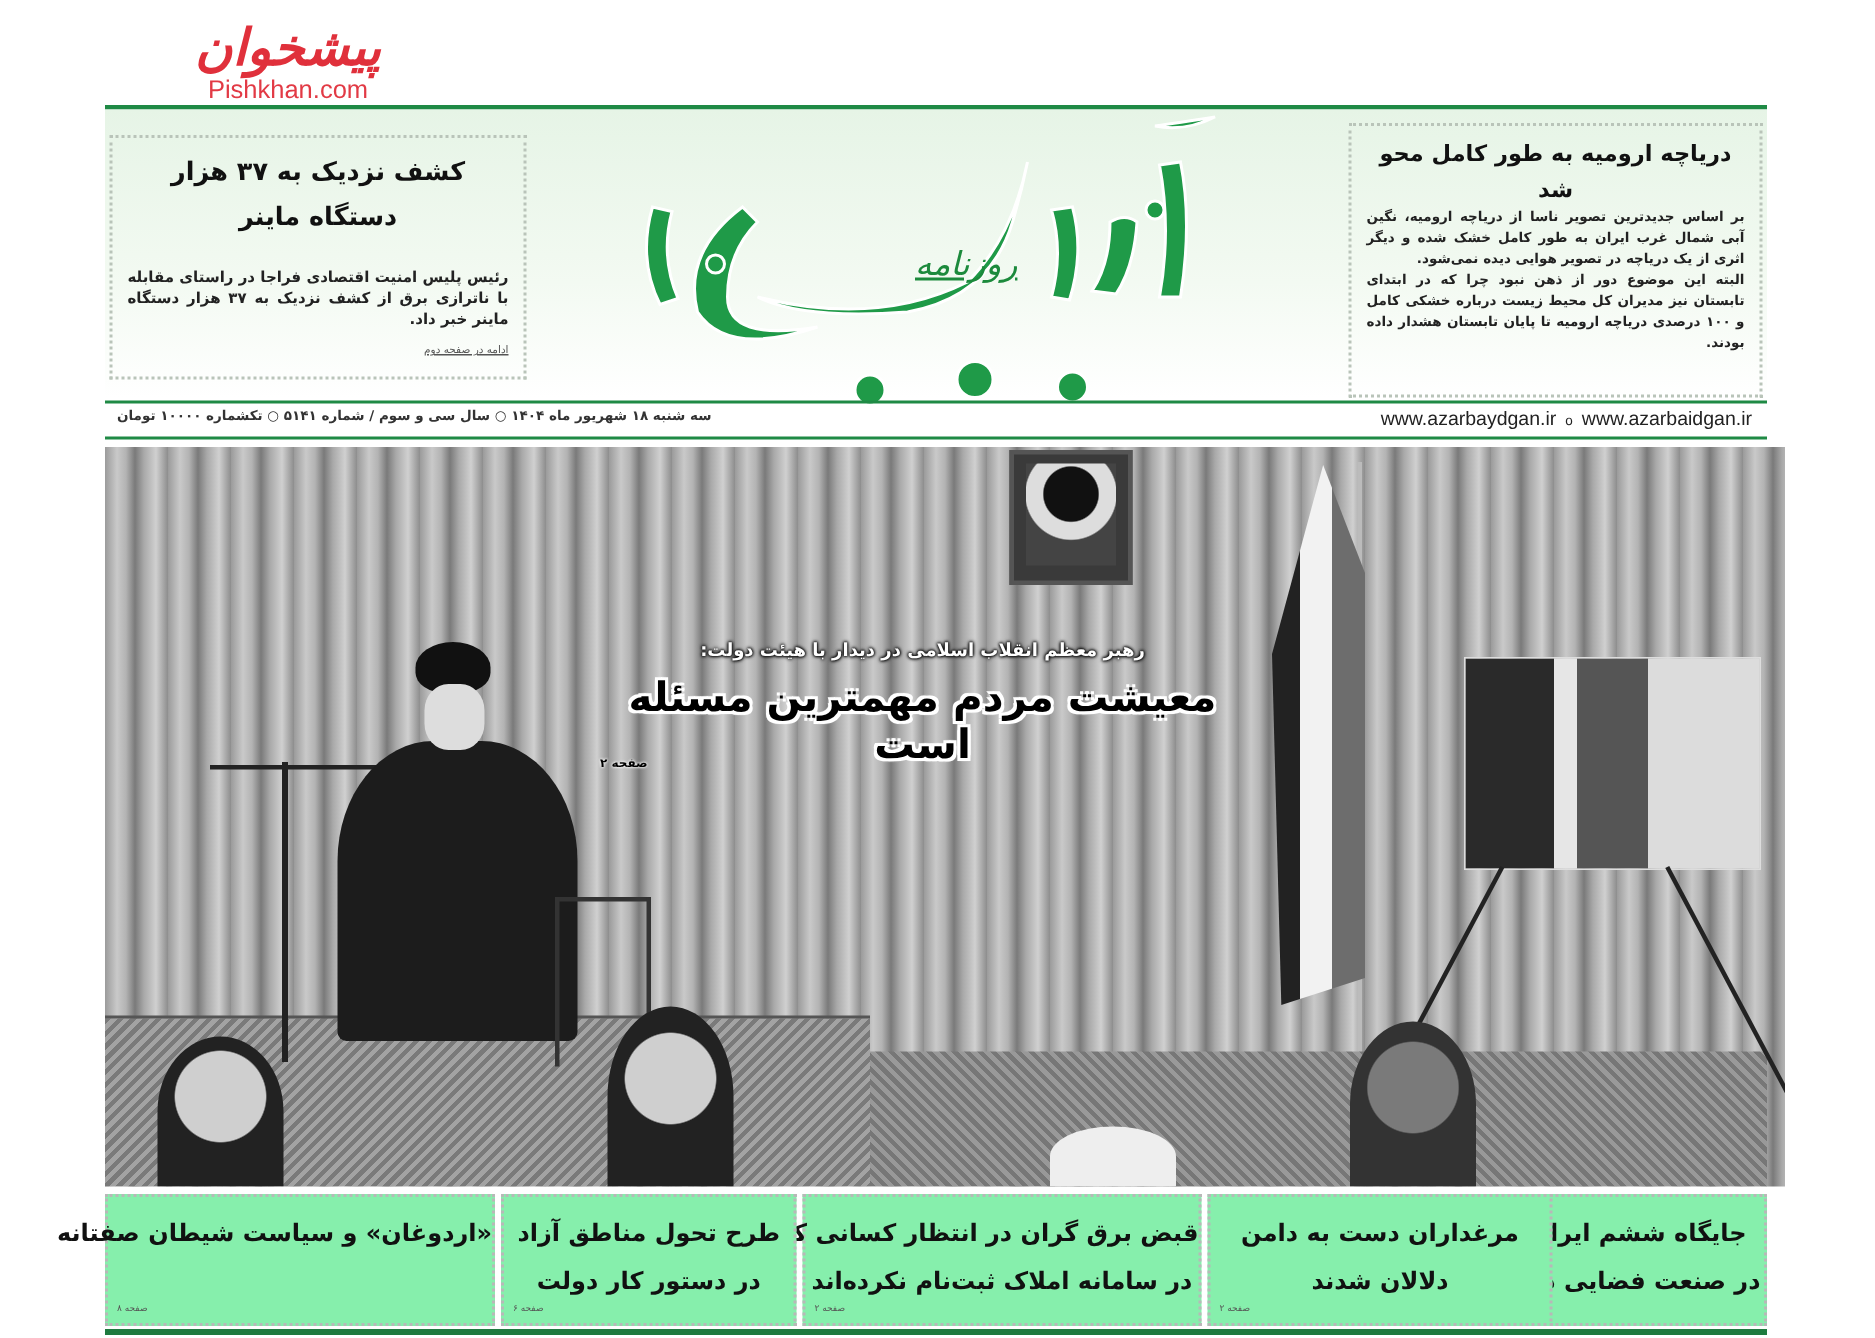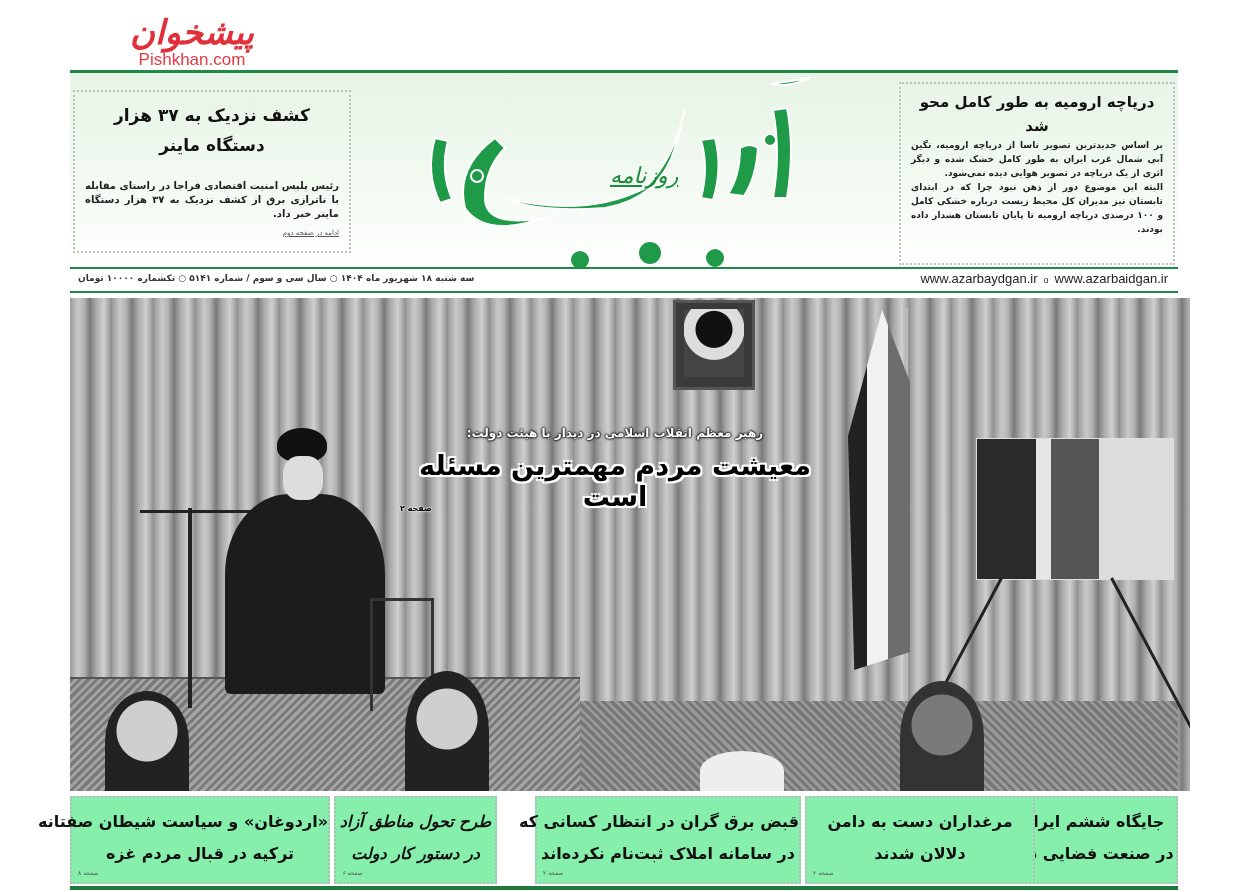--- a/index.html
+++ b/index.html
@@ -151,25 +151,24 @@
     <div class="teaser" style="left:735px;width:230px;">
       <div class="t1">مرغداران دست به دامن</div>
       <div class="t2">دلالان شدند</div>
       <div class="pg">صفحه ۲</div>
     </div>
     <div class="teaser" style="left:465px;width:266px;">
       <div class="t1">قبض برق گران در انتظار کسانی که</div>
       <div class="t2">در سامانه املاک ثبت‌نام نکرده‌اند</div>
       <div class="pg">صفحه ۲</div>
     </div>
-    <div class="teaser" style="left:264px;width:163px;font-style:italic;">
+    <div class="teaser" style="left:264px;width:197px;">
       <div class="t1">طرح تحول مناطق آزاد</div>
       <div class="t2">در دستور کار دولت</div>
       <div class="pg">صفحه ۶</div>
     </div>
     <div class="teaser" style="left:0;width:260px;">
       <div class="t1">«اردوغان» و سیاست شیطان صفتانه</div>
-      <div class="t2">ترکیه در قبال مردم غزه</div>
       <div class="pg">صفحه ۸</div>
     </div>
   </div>
   <div class="bottom-rule"></div>
 </div>
 
 </body></html>

